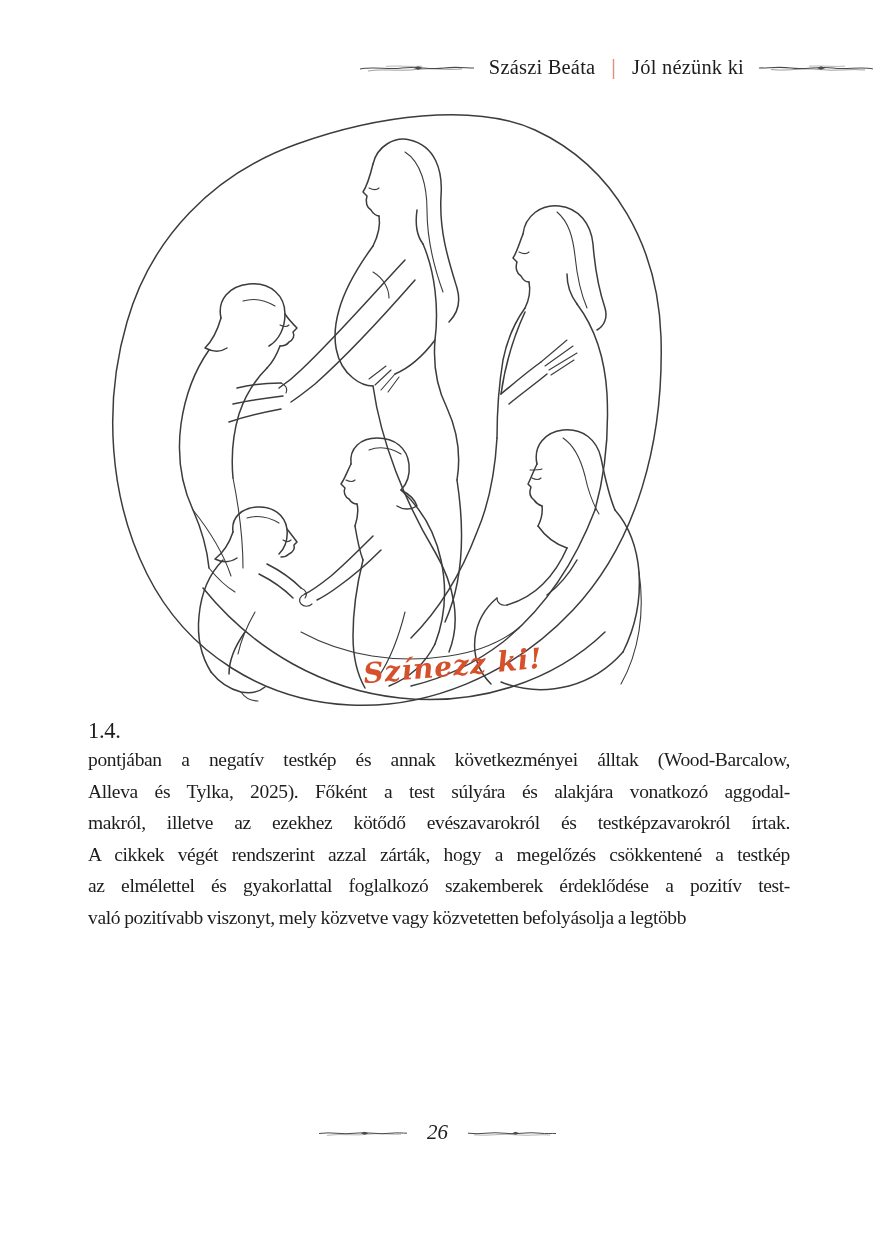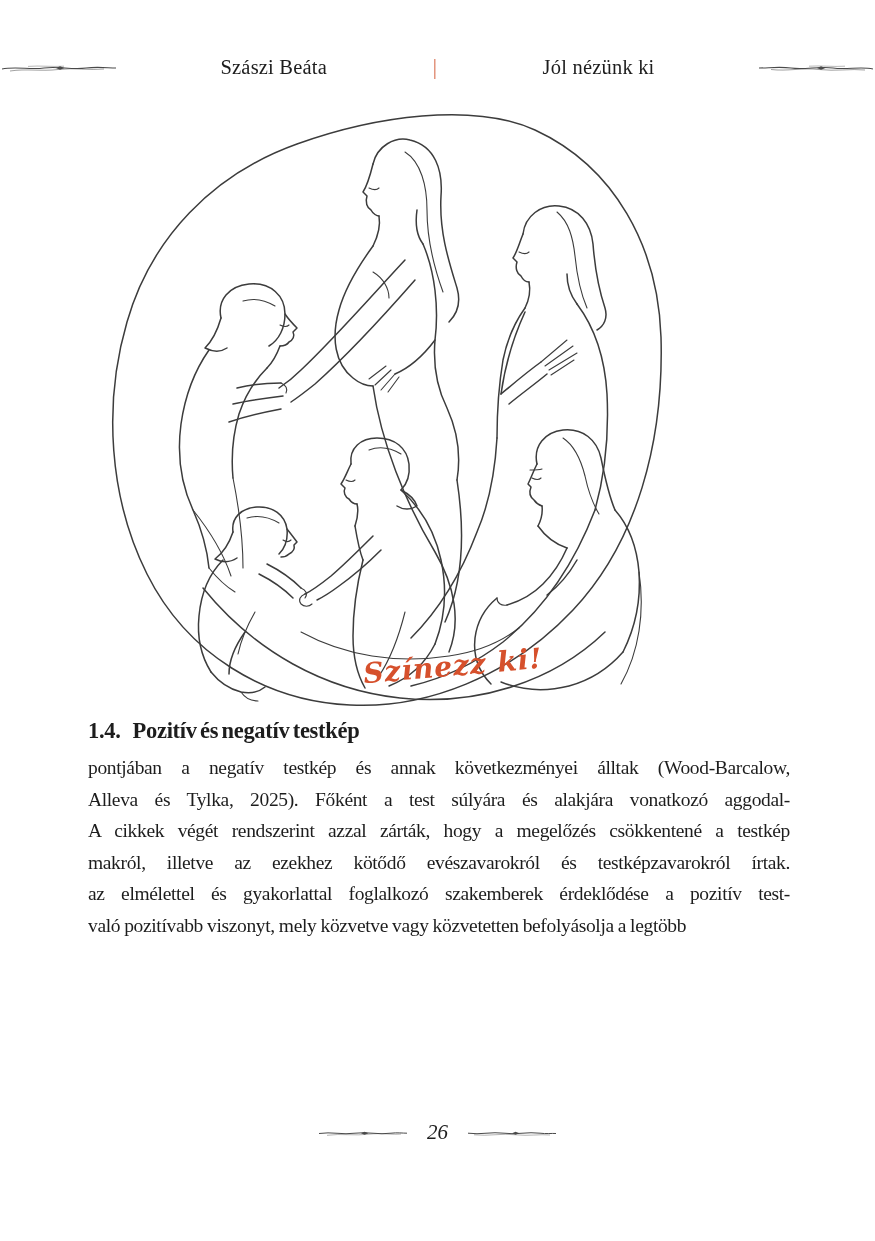--- a/index.html
+++ b/index.html
@@ -9,21 +9,21 @@
     margin:0 auto;
     background:#ffffff;
     overflow:hidden;
     font-family:"Liberation Serif", serif;
     color:#1d1d1d;
   }
 
   
   .header {
     position:absolute; top:56px; left:0; right:0;
-    display:flex; align-items:center; justify-content:space-between; gap:13px;
+    display:flex; align-items:center; justify-content:flex-end; gap:13px;
     font-size:20.5px; letter-spacing:0.2px;
   }
   .header .author, .header .booktitle { white-space:nowrap; }
   .header .sep { color:#e2927a; font-weight:bold; padding:0 3px; }
   .flourish { display:block; }
   .flourish path { stroke:#4a4a4a; fill:none; }
   .flourish .dia { fill:#4a4a4a; stroke:none; }
 
   
   .illustration {
@@ -41,23 +41,23 @@
     font-size:28px;
     letter-spacing:1px;
   }
 
   
   .section {
     position:absolute; left:88px; top:718px; width:702px;
   }
   .heading {
     display:flex; gap:12px; align-items:baseline;
-    font-size:22.5px; font-weight:bold;
+    font-size:22.5px; font-weight:normal;
     letter-spacing:-0.3px; word-spacing:-2px;
-    margin:0 0 8px 0; white-space:nowrap;
+    margin:0 0 0 0; white-space:nowrap;
   }
   .body-text { width:702px; }
   .body-line {
     font-size:19.5px; line-height:31.6px;
     letter-spacing:-0.35px; word-spacing:-0.5px;
     white-space:nowrap;
     text-align:justify; text-align-last:justify;
   }
   .body-line:last-child { text-align-last:left; }
 
@@ -206,27 +206,26 @@
     </g>
 
     <path class="thin" d="M 196 520 C 240 544 292 552 344 544 C 372 540 396 530 414 516"></path>
 
     <text class="caption-text" x="258" y="566" transform="rotate(-5 320 555)" fill="#d6502c">Színezz ki!</text>
   </svg>
 
   <div class="section">
     <h2 class="heading">
       <span>1.4.</span>
-      <span>Pozitív és negatív testkép</span>
     </h2>
     <div class="body-text">
         <div class="body-line">pontjában a negatív testkép és annak következményei álltak (Wood-Barcalow,</div>
         <div class="body-line">Alleva és Tylka, 2025). Főként a test súlyára és alakjára vonatkozó aggodal-</div>
+        <div class="body-line">makról, illetve az ezekhez kötődő evészavarokról és testképzavarokról írtak.</div>
         <div class="body-line">A cikkek végét rendszerint azzal zárták, hogy a megelőzés csökkentené a testkép</div>
-        <div class="body-line">makról, illetve az ezekhez kötődő evészavarokról és testképzavarokról írtak.</div>
         <div class="body-line">az elmélettel és gyakorlattal foglalkozó szakemberek érdeklődése a pozitív test-</div>
         <div class="body-line">való pozitívabb viszonyt, mely közvetve vagy közvetetten befolyásolja a legtöbb</div>
       </div>
   </div>
 
   <div class="footer">
     <svg class="flourish" width="92" height="12" viewBox="0 0 92 12" aria-hidden="true">
       <path d="M2 6.5 C 14 4.5 26 8 38 6.2 C 50 4.5 62 8 74 6.2 C 80 5.4 86 6.2 90 6.2" stroke-width="1"></path>
       <path d="M10 8.3 C 24 6.3 38 9 52 7.2 C 64 5.7 76 8 84 7" stroke-width="0.7" opacity="0.6"></path>
       <path class="dia" d="M44 6.2 l3.5 -1.5 l4 1.5 l-4 1.5 Z"></path>

